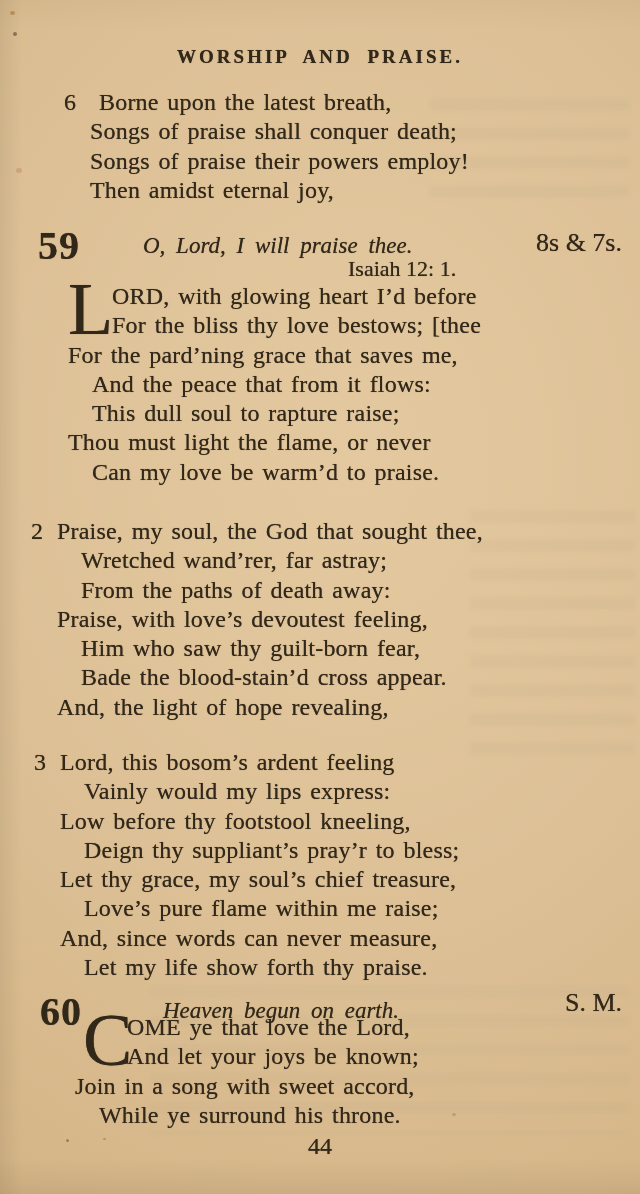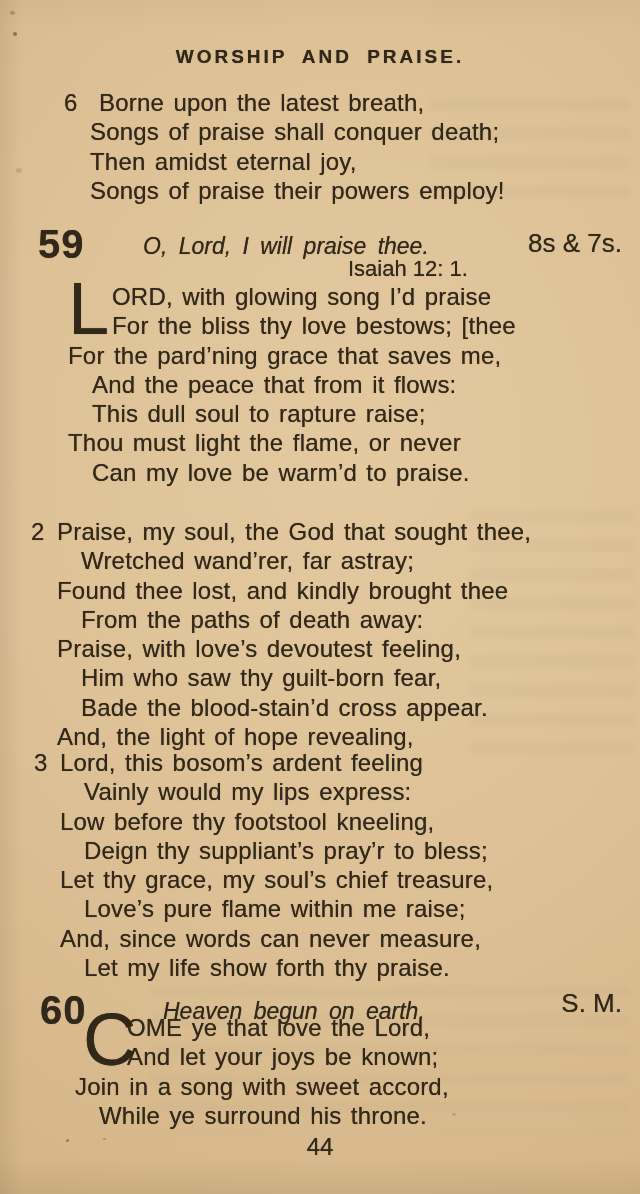--- a/index.html
+++ b/index.html
@@ -1,21 +1,21 @@
 <!DOCTYPE html>
 <html><head>
 <meta charset="utf-8">
 <style>
   html,body{margin:0;padding:0;background:#888;}
   .page{
     position:relative;
     width:640px;height:1194px;
     margin:0 auto;
     overflow:hidden;
-    font-family:Liberation Sans, sans-serif;
+    font-family:Liberation Serif, serif;
     color:#32281a;
     background:
       radial-gradient(ellipse 720px 900px at 55% 38%, #e4c9a0 0%, #ddc096 52%, #d3b486 100%);
   }
   .vignette{
     position:absolute;inset:0;pointer-events:none;
     background:
       linear-gradient(90deg, rgba(90,70,40,0.10) 0, rgba(90,70,40,0) 22px),
       linear-gradient(0deg, rgba(90,70,40,0.10) 0, rgba(90,70,40,0) 36px),
       linear-gradient(180deg, rgba(120,95,55,0.05) 0, rgba(120,95,55,0) 30px);
@@ -74,45 +74,44 @@
   <div class="speck" style="left:66px;top:1139px;width:3px;height:3px;background:rgba(70,60,45,0.45);"></div>
   <div class="speck" style="left:103px;top:1138px;width:3px;height:2px;background:rgba(70,60,45,0.30);"></div>
   <div class="speck" style="left:452px;top:1113px;width:4px;height:3px;background:rgba(120,95,60,0.30);"></div>
 
   <div class="running-header ink">WORSHIP AND PRAISE.</div>
 
   <div class="verse ink" style="top:88px;left:90px;">
     <span class="vnum">6</span>
     <div class="bodyline first">Borne upon the latest breath,</div>
     <div class="bodyline">Songs of praise shall conquer death;</div>
+    <div class="bodyline">Songs of praise their powers employ!</div>
     <div class="bodyline">Then amidst eternal joy,</div>
-    <div class="bodyline">Songs of praise their powers employ!</div>
   </div>
 
   <div class="hymn-number ink" style="left:38px;top:222px;">59</div>
   <div class="hymn-title ink" style="left:143px;top:233px;">O, Lord, I will praise thee.</div>
   <div class="hymn-meter ink" style="right:18px;top:228px;">8s &amp; 7s.</div>
   <div class="scripture ink" style="left:348px;top:256px;">Isaiah 12: 1.</div>
 
   <div class="verse ink" style="top:282px;left:68px;width:560px;">
     <span class="dropcap">L</span>
-    <div class="bodyline">ORD, with glowing song I’d praise</div>
+    <div class="bodyline">ORD, with glowing heart I’d before</div>
     <div class="bodyline">For the bliss thy love bestows;  [thee</div>
     <div class="bodyline">For the pard’ning grace that saves me,</div>
     <div class="bodyline in">And the peace that from it flows:</div>
     <div class="bodyline in">This dull soul to rapture raise;</div>
     <div class="bodyline">Thou must light the flame, or never</div>
     <div class="bodyline in">Can my love be warm’d to praise.</div>
   </div>
 
   <div class="verse ink" style="top:517px;left:57px;">
     <span class="vnum">2</span>
     <div class="bodyline">Praise, my soul, the God that sought thee,</div>
     <div class="bodyline in">Wretched wand’rer, far astray;</div>
-    <div class="bodyline">Found thee lost, and kindly brought thee</div>
     <div class="bodyline in">From the paths of death away:</div>
     <div class="bodyline">Praise, with love’s devoutest feeling,</div>
     <div class="bodyline in">Him who saw thy guilt-born fear,</div>
     <div class="bodyline in">Bade the blood-stain’d cross appear.</div>
     <div class="bodyline">And, the light of hope revealing,</div>
   </div>
 
   <div class="verse ink" style="top:748px;left:60px;">
     <span class="vnum">3</span>
     <div class="bodyline">Lord, this bosom’s ardent feeling</div>

